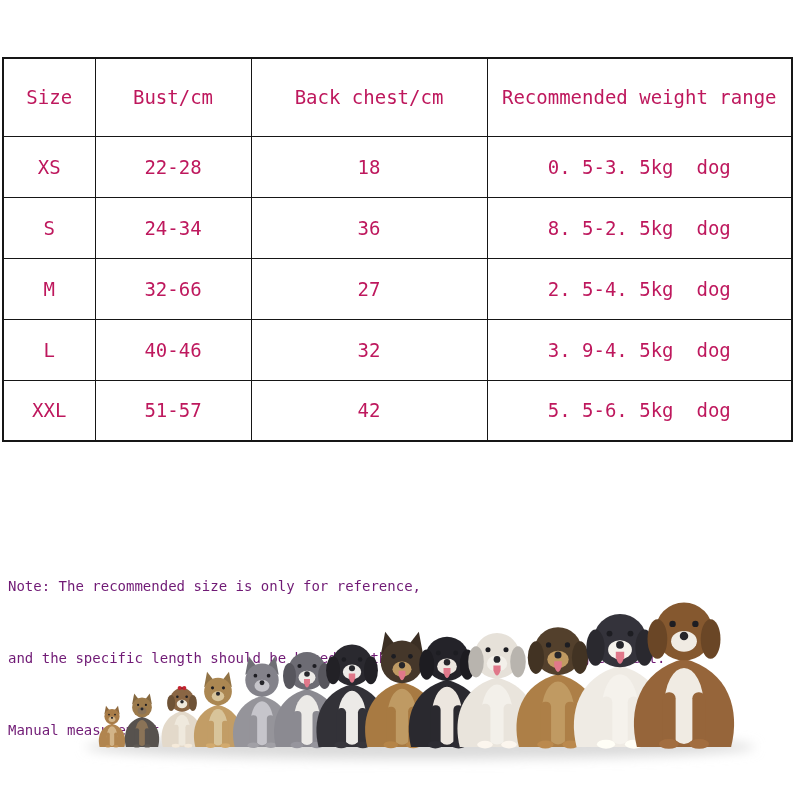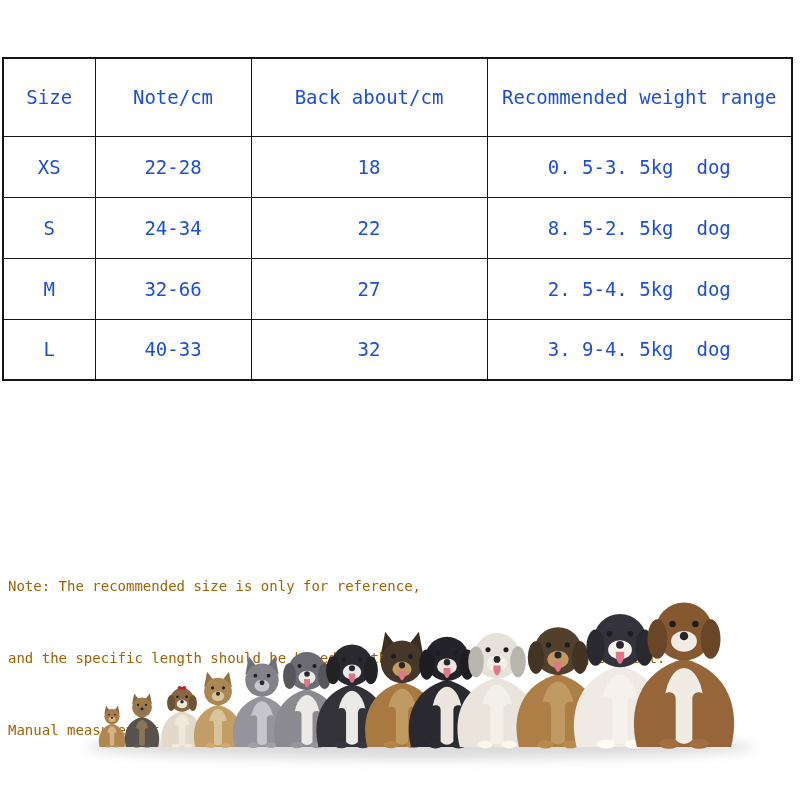--- a/index.html
+++ b/index.html
@@ -11,74 +11,80 @@
   .size-table{
     position:absolute;left:2px;top:57px;width:789px;
     border-collapse:collapse;table-layout:fixed;
     border:2.5px solid #161616;
   }
   .size-table th,.size-table td{
     border:1.6px solid #161616;
     text-align:center;vertical-align:middle;
     font-weight:normal;font-size:19px;
     white-space:pre;overflow:hidden;
-    color:#1d4ed8;
+    color:#be185d;
   }
   .size-table thead tr{height:78px;}
   .size-table tbody tr{height:61px;}
   .note{
     position:absolute;left:8px;top:526px;
     font-size:14px;line-height:24px;white-space:pre;
-    color:#a16207;
+    color:#701a75;
   }
   .note div{height:24px;}
   #dog-lineup{position:absolute;left:0;top:569px;}
 </style>
 </head>
 <body>
 
 <table class="size-table">
   <colgroup>
     <col style="width:92px">
       <col style="width:156px">
       <col style="width:236px">
       <col style="width:305px">
   </colgroup>
   <thead>
     <tr>
       <th>Size</th>
-      <th>Note/cm</th>
-      <th>Back about/cm</th>
+      <th>Bust/cm</th>
+      <th>Back chest/cm</th>
       <th>Recommended weight range</th>
     </tr>
   </thead>
   <tbody>
     <tr>
       <td>XS</td>
       <td>22-28</td>
       <td>18</td>
       <td>0. 5-3. 5kg  dog</td>
     </tr>
     <tr>
       <td>S</td>
       <td>24-34</td>
-      <td>22</td>
+      <td>36</td>
       <td>8. 5-2. 5kg  dog</td>
     </tr>
     <tr>
       <td>M</td>
       <td>32-66</td>
       <td>27</td>
       <td>2. 5-4. 5kg  dog</td>
     </tr>
     <tr>
       <td>L</td>
-      <td>40-33</td>
+      <td>40-46</td>
       <td>32</td>
       <td>3. 9-4. 5kg  dog</td>
+    </tr>
+    <tr>
+      <td>XXL</td>
+      <td>51-57</td>
+      <td>42</td>
+      <td>5. 5-6. 5kg  dog</td>
     </tr>
   </tbody>
 </table>
 
 <div class="note">
   <div>Note: The recommended size is only for reference,</div>
   <div>and the specific length should be based on the back length of the dog’s chest.</div>
   <div>Manual measurement error is about 2cm</div>
 </div>
 

